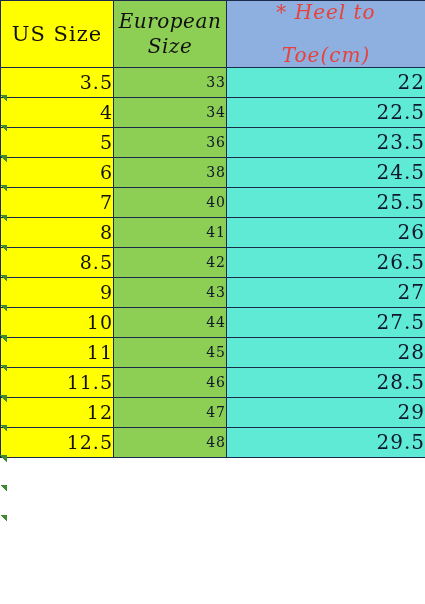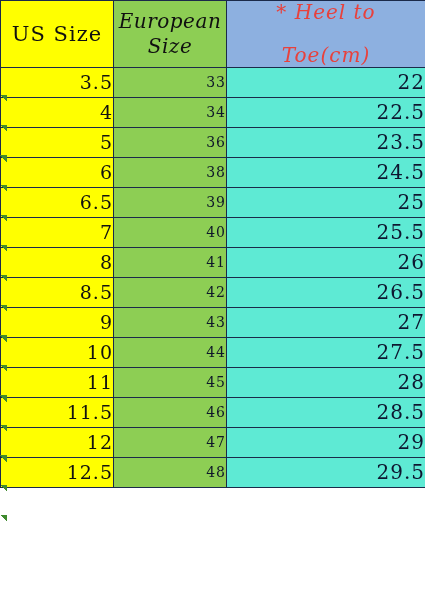--- a/index.html
+++ b/index.html
@@ -148,25 +148,20 @@
           <td class="cell-us">5</td>
           <td class="cell-eu">36</td>
           <td class="cell-cm">23.5</td>
         </tr>
         <tr class="data-row">
           <td class="cell-us">6</td>
           <td class="cell-eu">38</td>
           <td class="cell-cm">24.5</td>
         </tr>
         <tr class="data-row">
-          <td class="cell-us">6.5</td>
-          <td class="cell-eu">39</td>
-          <td class="cell-cm">25</td>
-        </tr>
-        <tr class="data-row">
           <td class="cell-us">7</td>
           <td class="cell-eu">40</td>
           <td class="cell-cm">25.5</td>
         </tr>
         <tr class="data-row">
           <td class="cell-us">8</td>
           <td class="cell-eu">41</td>
           <td class="cell-cm">26</td>
         </tr>
         <tr class="data-row">

